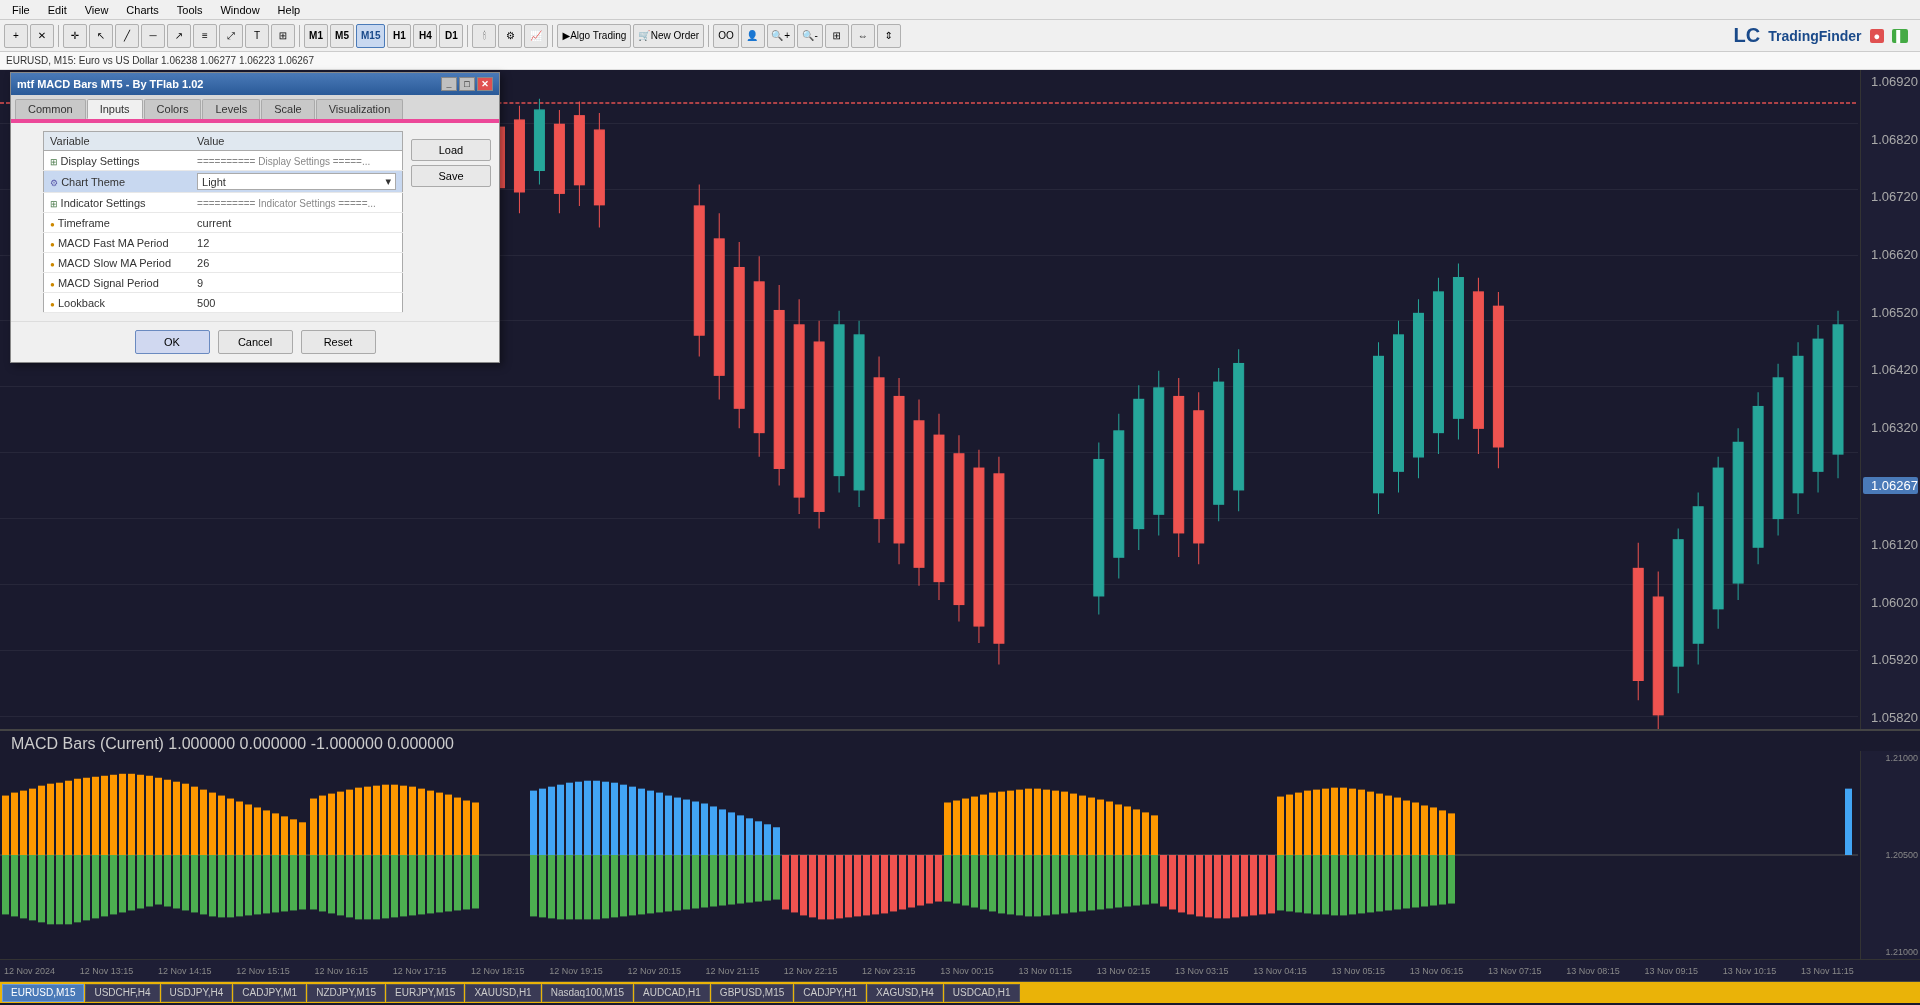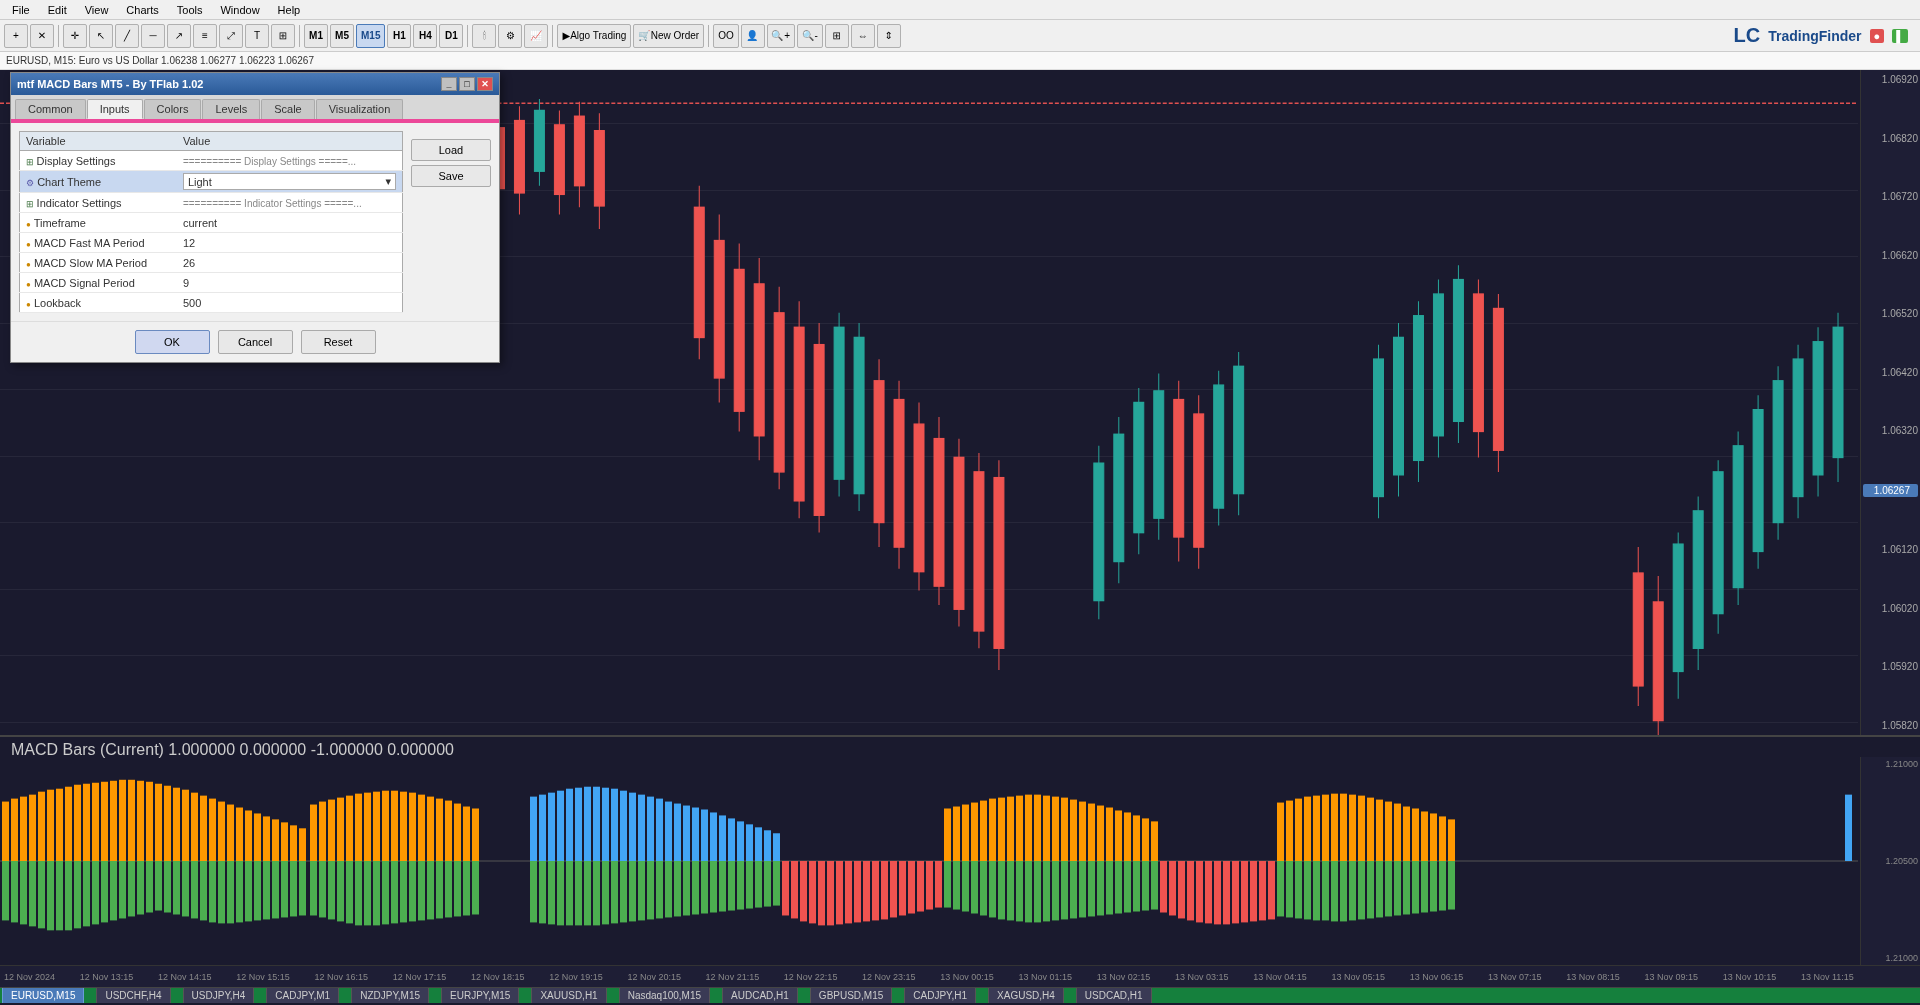--- a/index.html
+++ b/index.html
@@ -97,21 +97,21 @@
       height: 100%;
       background: #1e1e35;
       border-left: 1px solid #333;
       display: flex;
       flex-direction: column;
       justify-content: space-between;
       padding: 4px 2px;
       font-size: 9px;
       color: #aaa;
     }
-    .price-level { text-align: right; font-size: 10px; }
+    .price-level { text-align: right; font-size: 13px; }
     .price-level.current { color: #fff; background: #4a7ab8; padding: 1px 8px; border-radius: 2px; }
 
     
     #macd-panel {
       height: 230px;
       background: #1a1a2e;
       border-top: 2px solid #444;
       position: relative;
       overflow: hidden;
     }
@@ -131,27 +131,27 @@
       border-top: 1px solid #333;
       display: flex;
       align-items: center;
       padding: 0 4px;
       overflow: hidden;
     }
     .time-label { font-size: 9px; color: #888; margin-right: 0; white-space: nowrap; }
 
     
     #bottom-tabs {
-      height: 16px;
-      background: #15803d;
+      height: 22px;
+      background: #eab308;
       border-top: 1px solid #444;
       display: flex;
       align-items: center;
       padding: 0 2px;
-      gap: 12px;
+      gap: 1px;
       overflow: hidden;
     }
     .tab-item {
       height: 18px;
       padding: 0 8px;
       background: #3a3a55;
       border: 1px solid #555;
       cursor: pointer;
       font-size: 10px;
       color: #ccc;
@@ -226,20 +226,21 @@
       cursor: pointer;
       font-size: 11px;
       border-radius: 2px 2px 0 0;
     }
     .dialog-tab.active { background: #f0f0f0; border-bottom: 1px solid #f0f0f0; }
 
     
     #dialog-content {
       padding: 8px;
       background: #f0f0f0;
+      margin-left: 24px;
     }
 
     
     #settings-table {
       width: 100%;
       border-collapse: collapse;
       background: white;
       border: 1px solid #aaa;
     }
     #settings-table thead tr {

